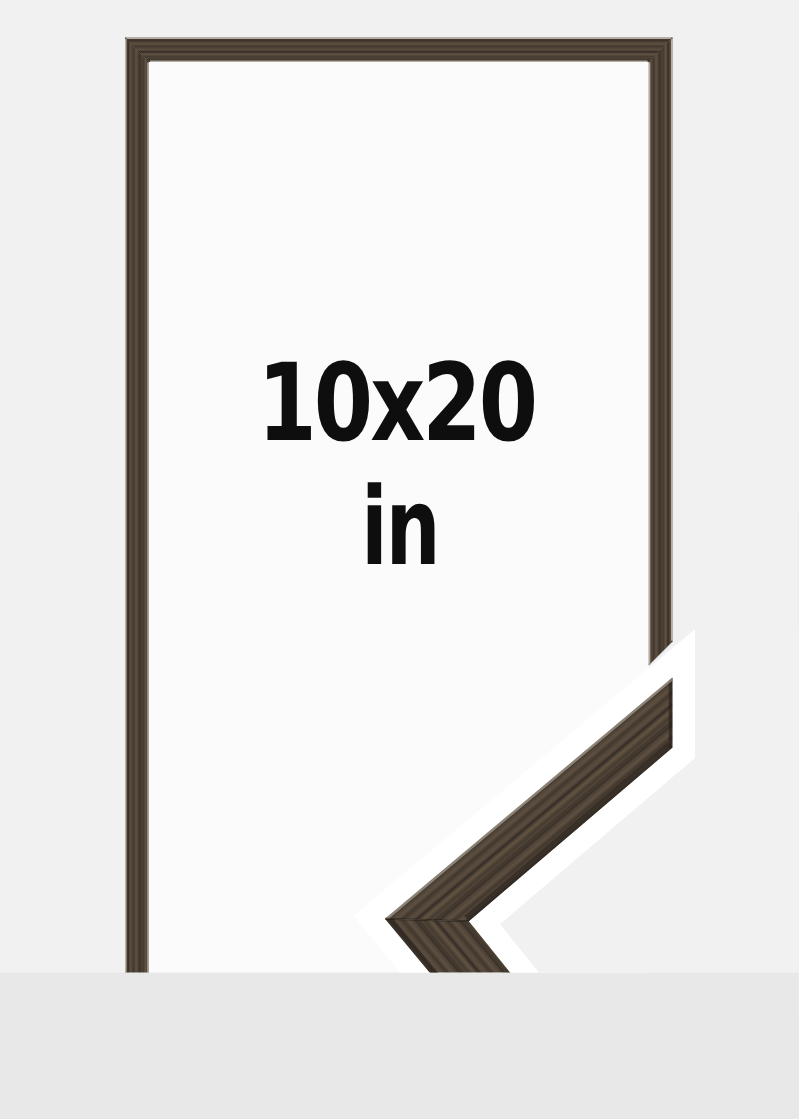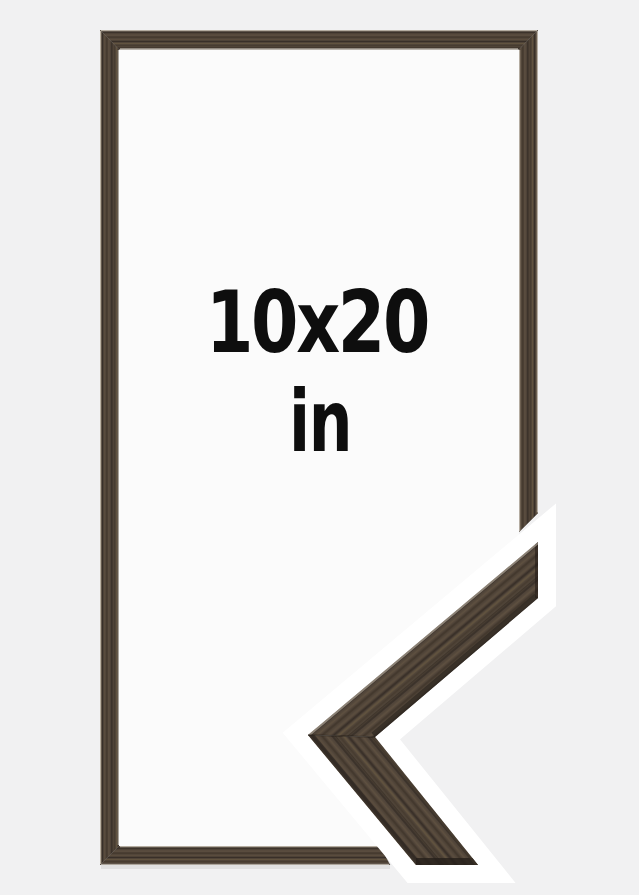--- a/index.html
+++ b/index.html
@@ -1,18 +1,18 @@
 <!DOCTYPE html>
 <html><head>
 <meta charset="utf-8">
 <style>
   html,body{margin:0;padding:0;background:#e8e8e9;}
   .stage{
     position:relative;
-    width:639px;height:895px;
+    width:639px;height:778px;
     overflow:hidden;
     font-family:"DejaVu Sans","Liberation Sans",sans-serif;
   }
   .stage svg{display:block;width:639px;height:895px;}
   text.size-label{
     font-family:"DejaVu Sans","Liberation Sans",sans-serif;
     font-weight:700;
   }
 </style>
 </head>

